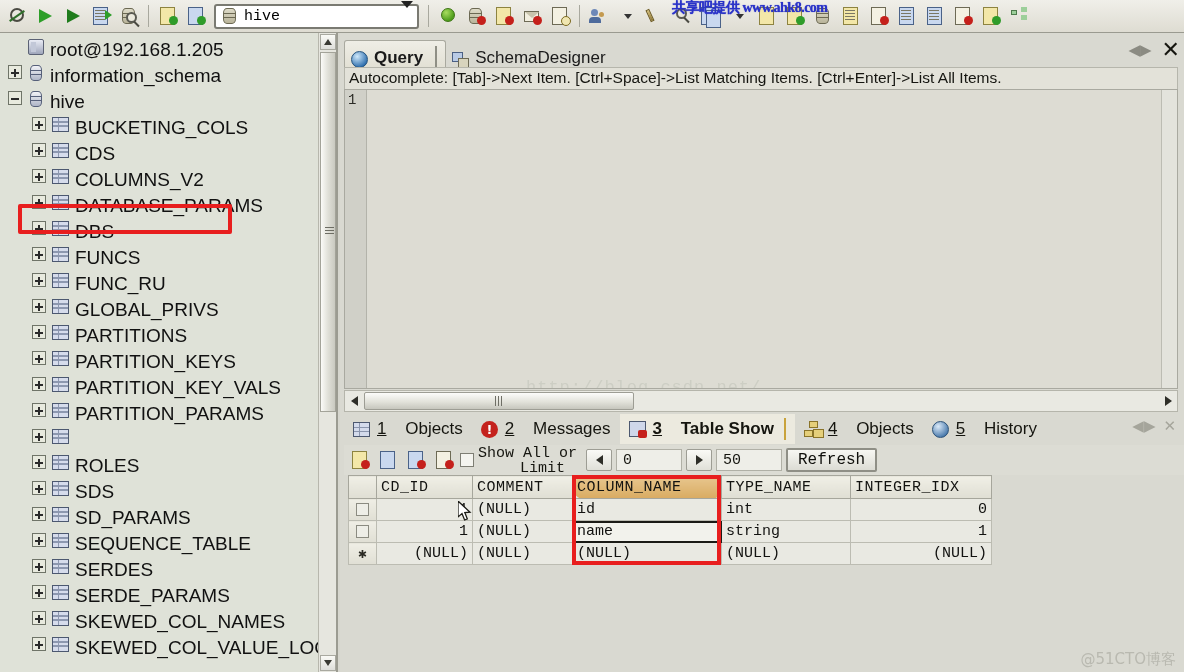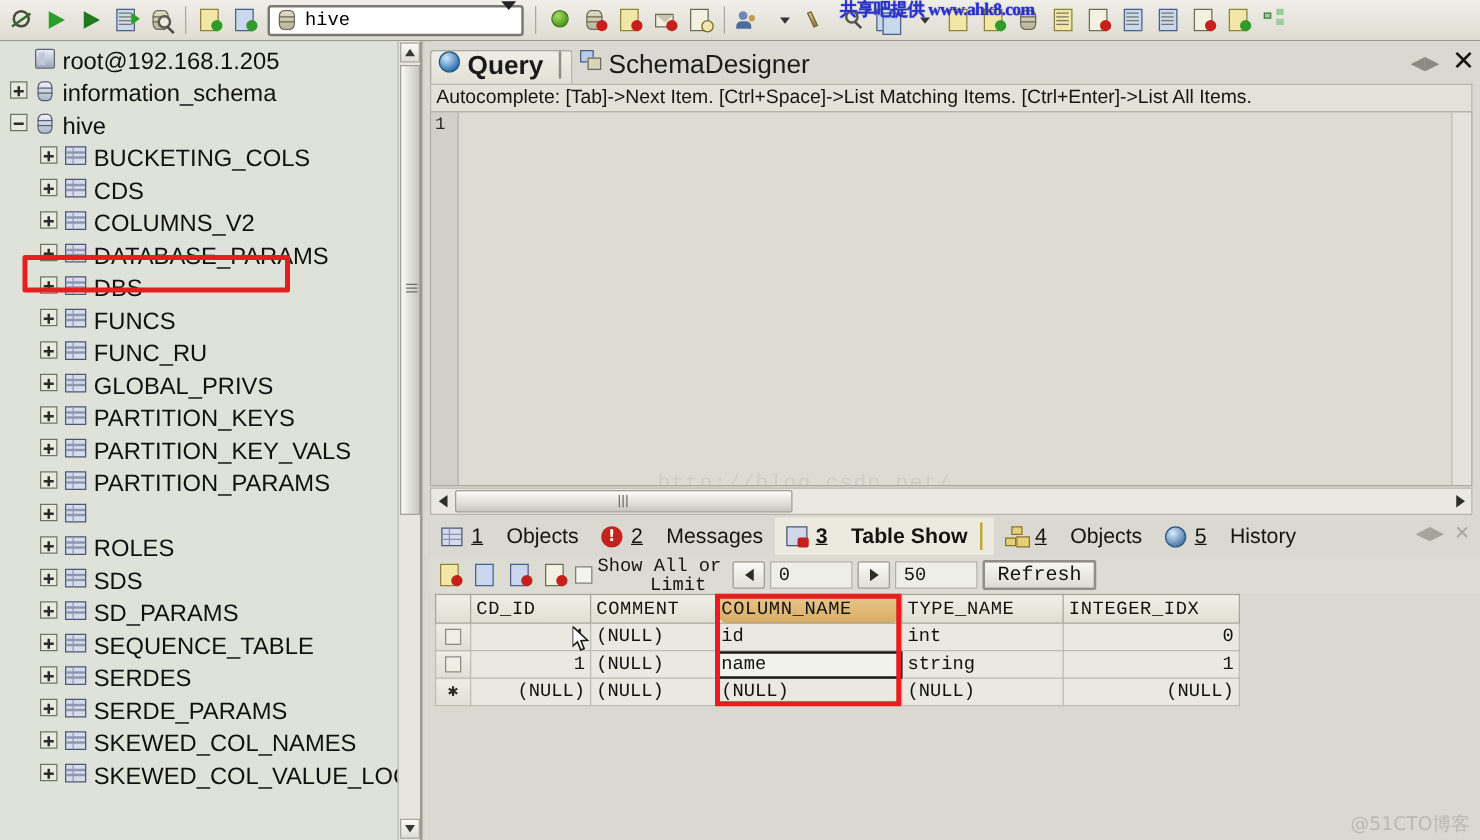--- a/index.html
+++ b/index.html
@@ -230,22 +230,22 @@
     position:absolute; left:340px; top:33px; width:844px; height:639px;
     background:#d9d9d1;
   }
 
   
   #qtabs{
     position:absolute; left:4px; top:5px; right:0; height:30px;
     display:flex; align-items:flex-end; gap:0;
   }
   .qtab{
-    display:flex; align-items:flex-start; gap:6px; height:28px; padding:0 8px 0 6px;
-    font-size:21px; color:#1a1a1a;
+    display:flex; align-items:flex-end; gap:6px; height:28px; padding:0 8px 0 6px;
+    font-size:17px; color:#1a1a1a;
   }
   .qtab.active{
     background:linear-gradient(#efeee6,#e2e0d4);
     border:1px solid #a9a99f; border-bottom:none; font-weight:bold;
     border-radius:3px 3px 0 0;
   }
   .qtab .tsep2{ width:2px;height:22px;background:#8f8f85;margin-left:6px; }
   .ico-glob2{
     width:17px;height:17px;border-radius:50%;
     background:radial-gradient(circle at 35% 30%, #cfe9fb, #2f6fae 75%);
@@ -664,20 +664,25 @@
       </div>
       <div class="trow lvl2">
         <span class="exp plus"></span>
         <span class="ic-tbl"></span>
         <span>FUNC_RU</span>
       </div>
       <div class="trow lvl2">
         <span class="exp plus"></span>
         <span class="ic-tbl"></span>
         <span>GLOBAL_PRIVS</span>
+      </div>
+      <div class="trow lvl2">
+        <span class="exp plus"></span>
+        <span class="ic-tbl"></span>
+        <span>PARTITIONS</span>
       </div>
       <div class="trow lvl2">
         <span class="exp plus"></span>
         <span class="ic-tbl"></span>
         <span>PARTITION_KEYS</span>
       </div>
       <div class="trow lvl2">
         <span class="exp plus"></span>
         <span class="ic-tbl"></span>
         <span>PARTITION_KEY_VALS</span>

